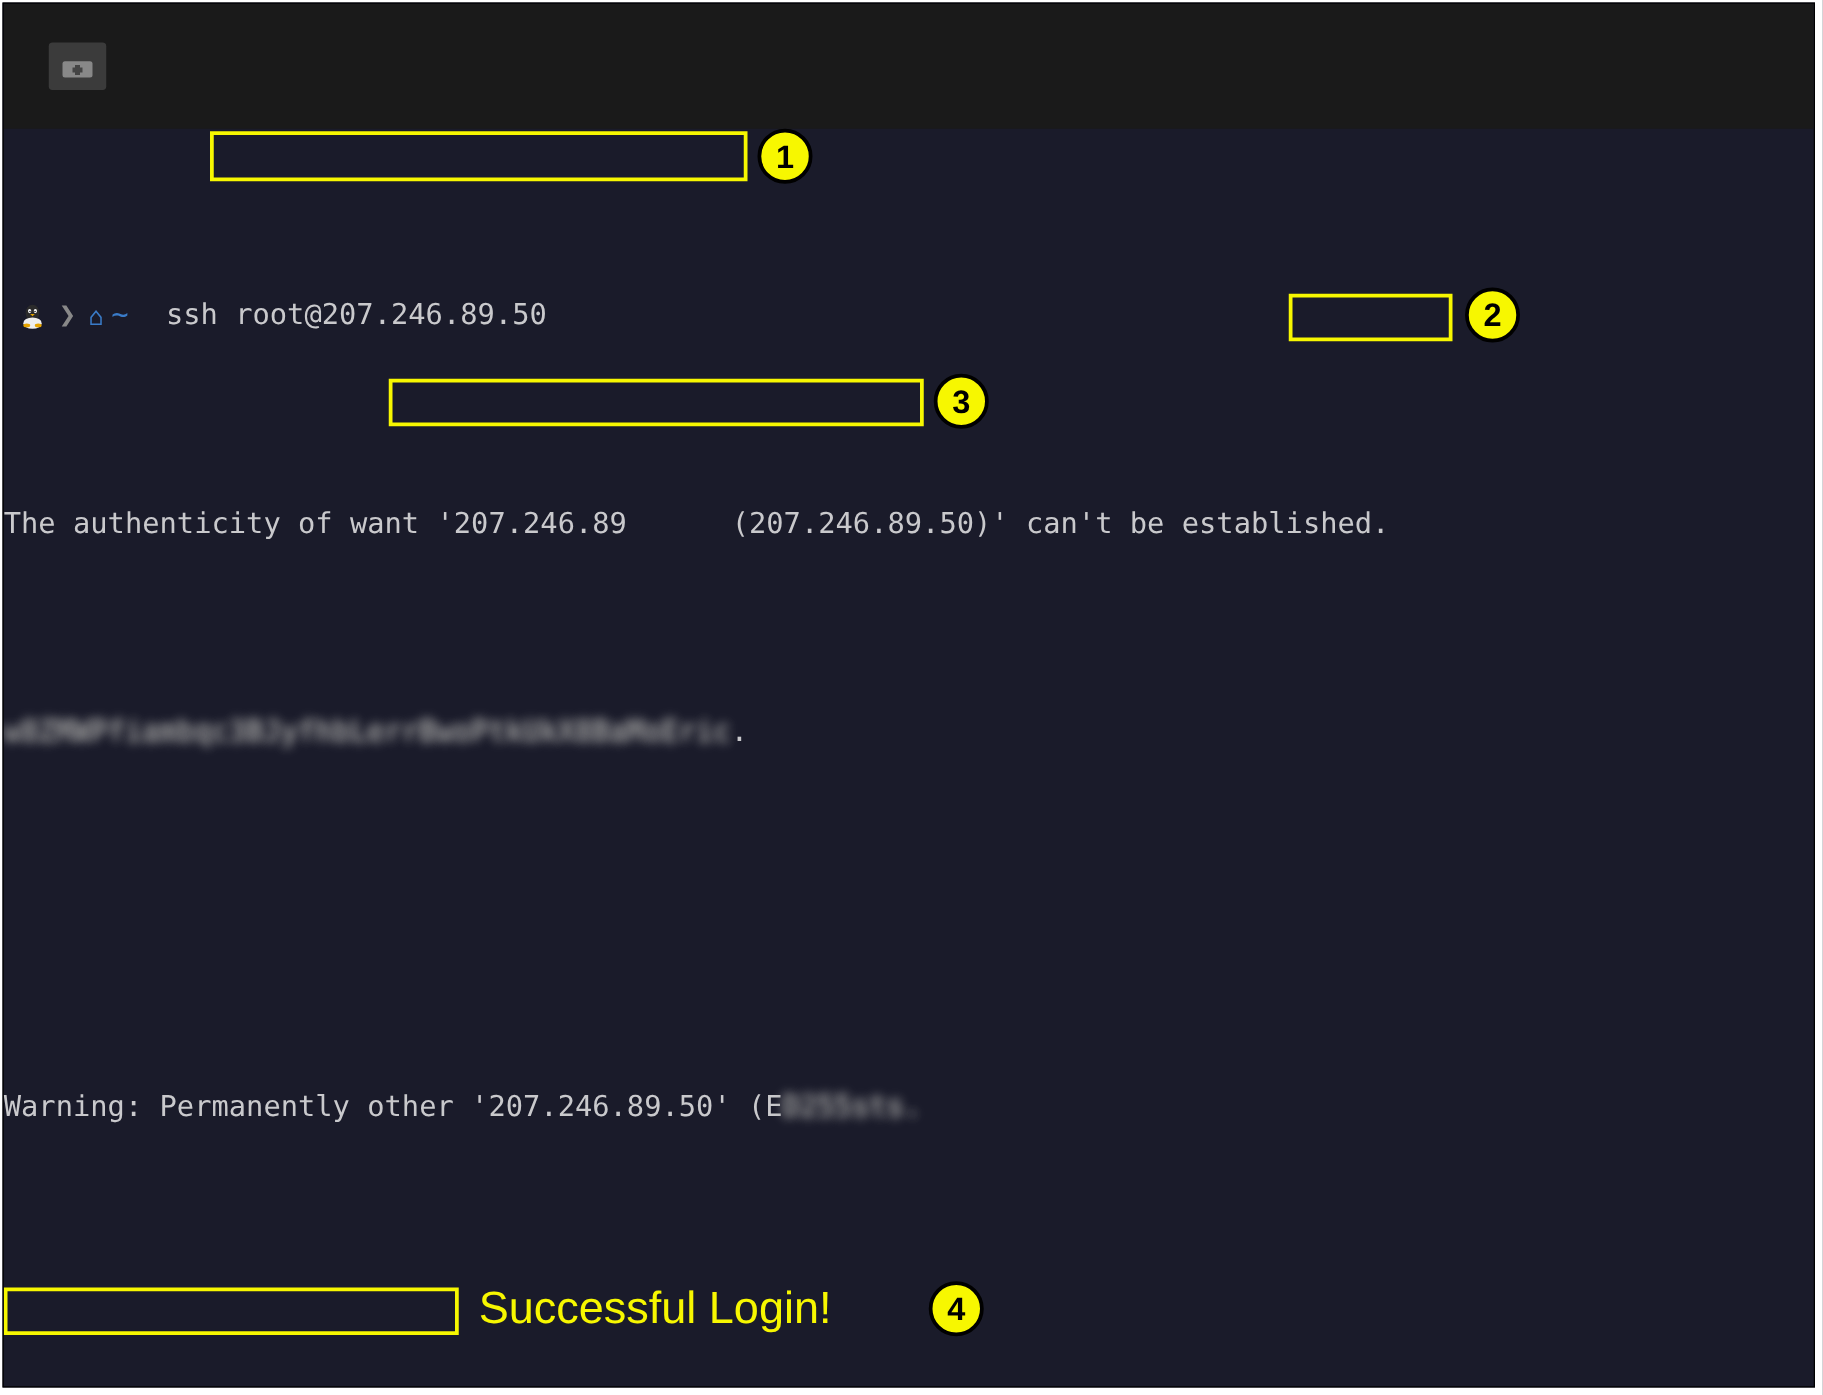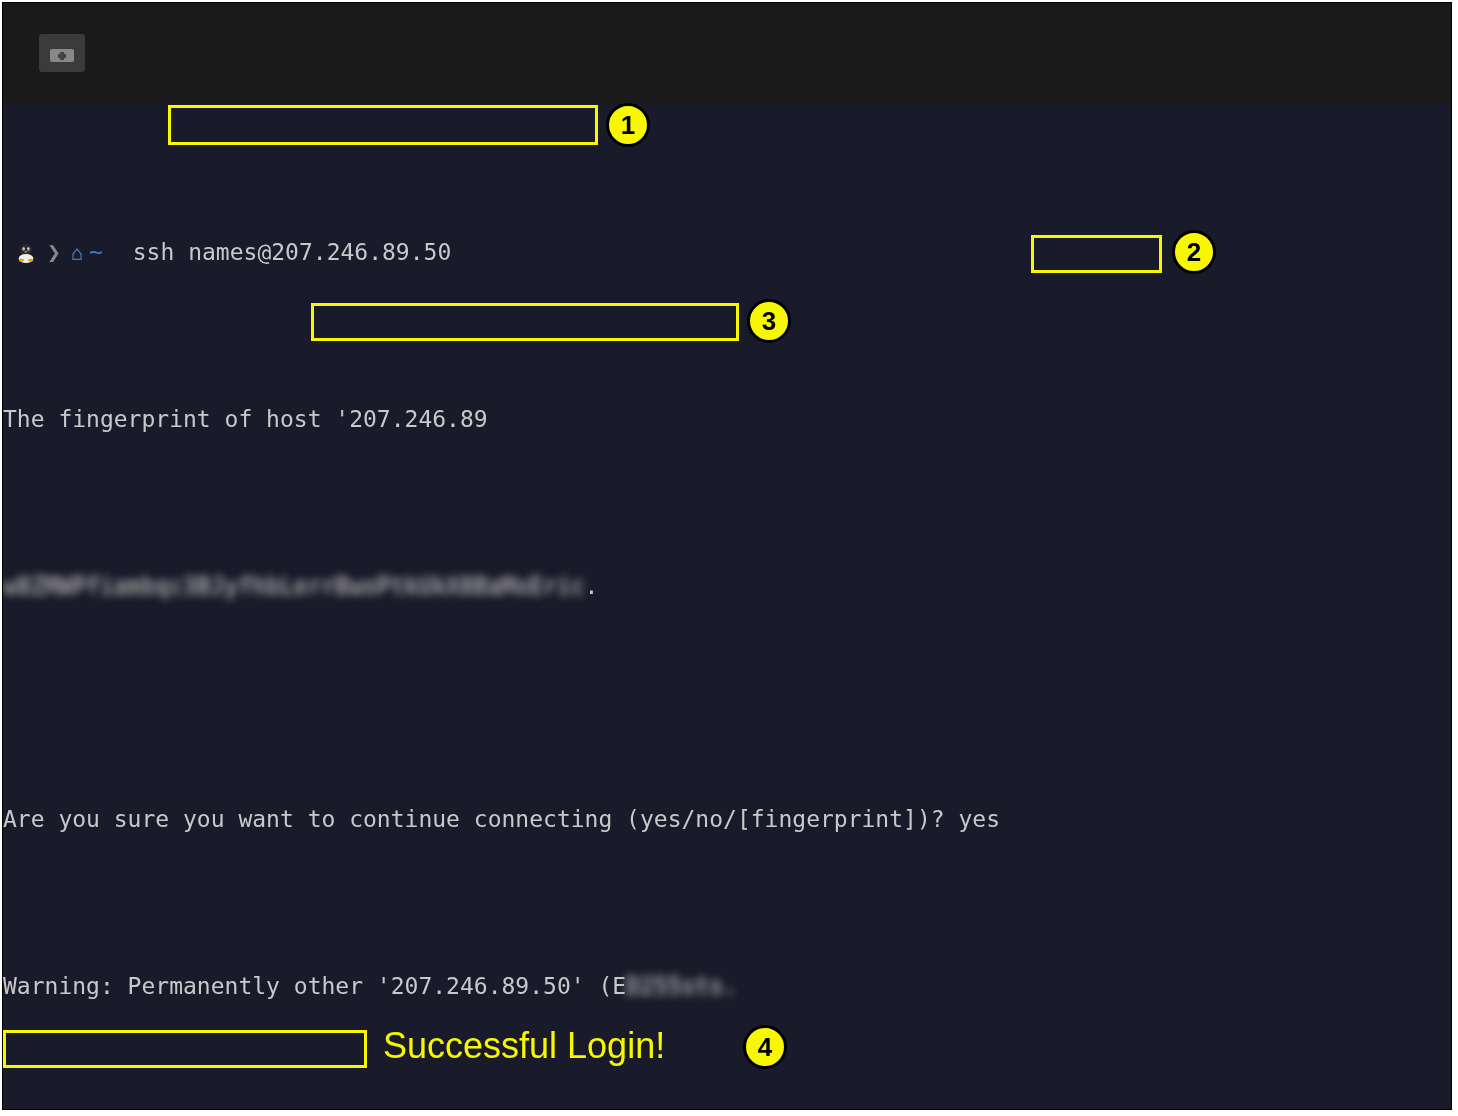--- a/index.html
+++ b/index.html
@@ -134,39 +134,36 @@
           <ellipse cx="7" cy="20" rx="3" ry="1.6" fill="#e6a400"></ellipse>
           <ellipse cx="17" cy="20" rx="3" ry="1.6" fill="#e6a400"></ellipse>
         </svg>
         <span style="width:10px;"></span>
         <span class="chev">❯</span>
         <span style="width:10px;"></span>
         <span class="home-icon">⌂</span>
         <span style="width:6px;"></span>
         <span class="tilde">~</span>
         <span style="width:30px;"></span>
-        <span>ssh names@207.246.89.50</span>
-      </div>
-
-      
-      <div class="row">
-        <span>The fingerprint of host '207.246.89</span><span style="width:70px;"></span>
+        <span>ssh root@207.246.89.50</span>
+      </div>
+
+      
+      <div class="row">
+        <span>The authenticity of want '207.246.89</span><span style="width:70px;"></span><span> (207.246.89.50)' can't be established.</span>
       </div>
 
       
       <div class="row">
         <span class="blurred">w8ZMWPfiambqc3BJyfhbLerrBwoPtkUkX8BaMoEric</span><span>.</span>
       </div>
 
       
 
       
-      <div class="row">
-        <span>Are you sure you want to continue connecting (yes/no/[fingerprint]</span><span>)? yes</span>
-      </div>
 
       
       <div class="row">
         <span>Warning: Permanently other '207.246.89.50' (E</span><span class="blurred">D255</span><span class="blurred">sts.</span>
       </div>
 
       
       
 
       

